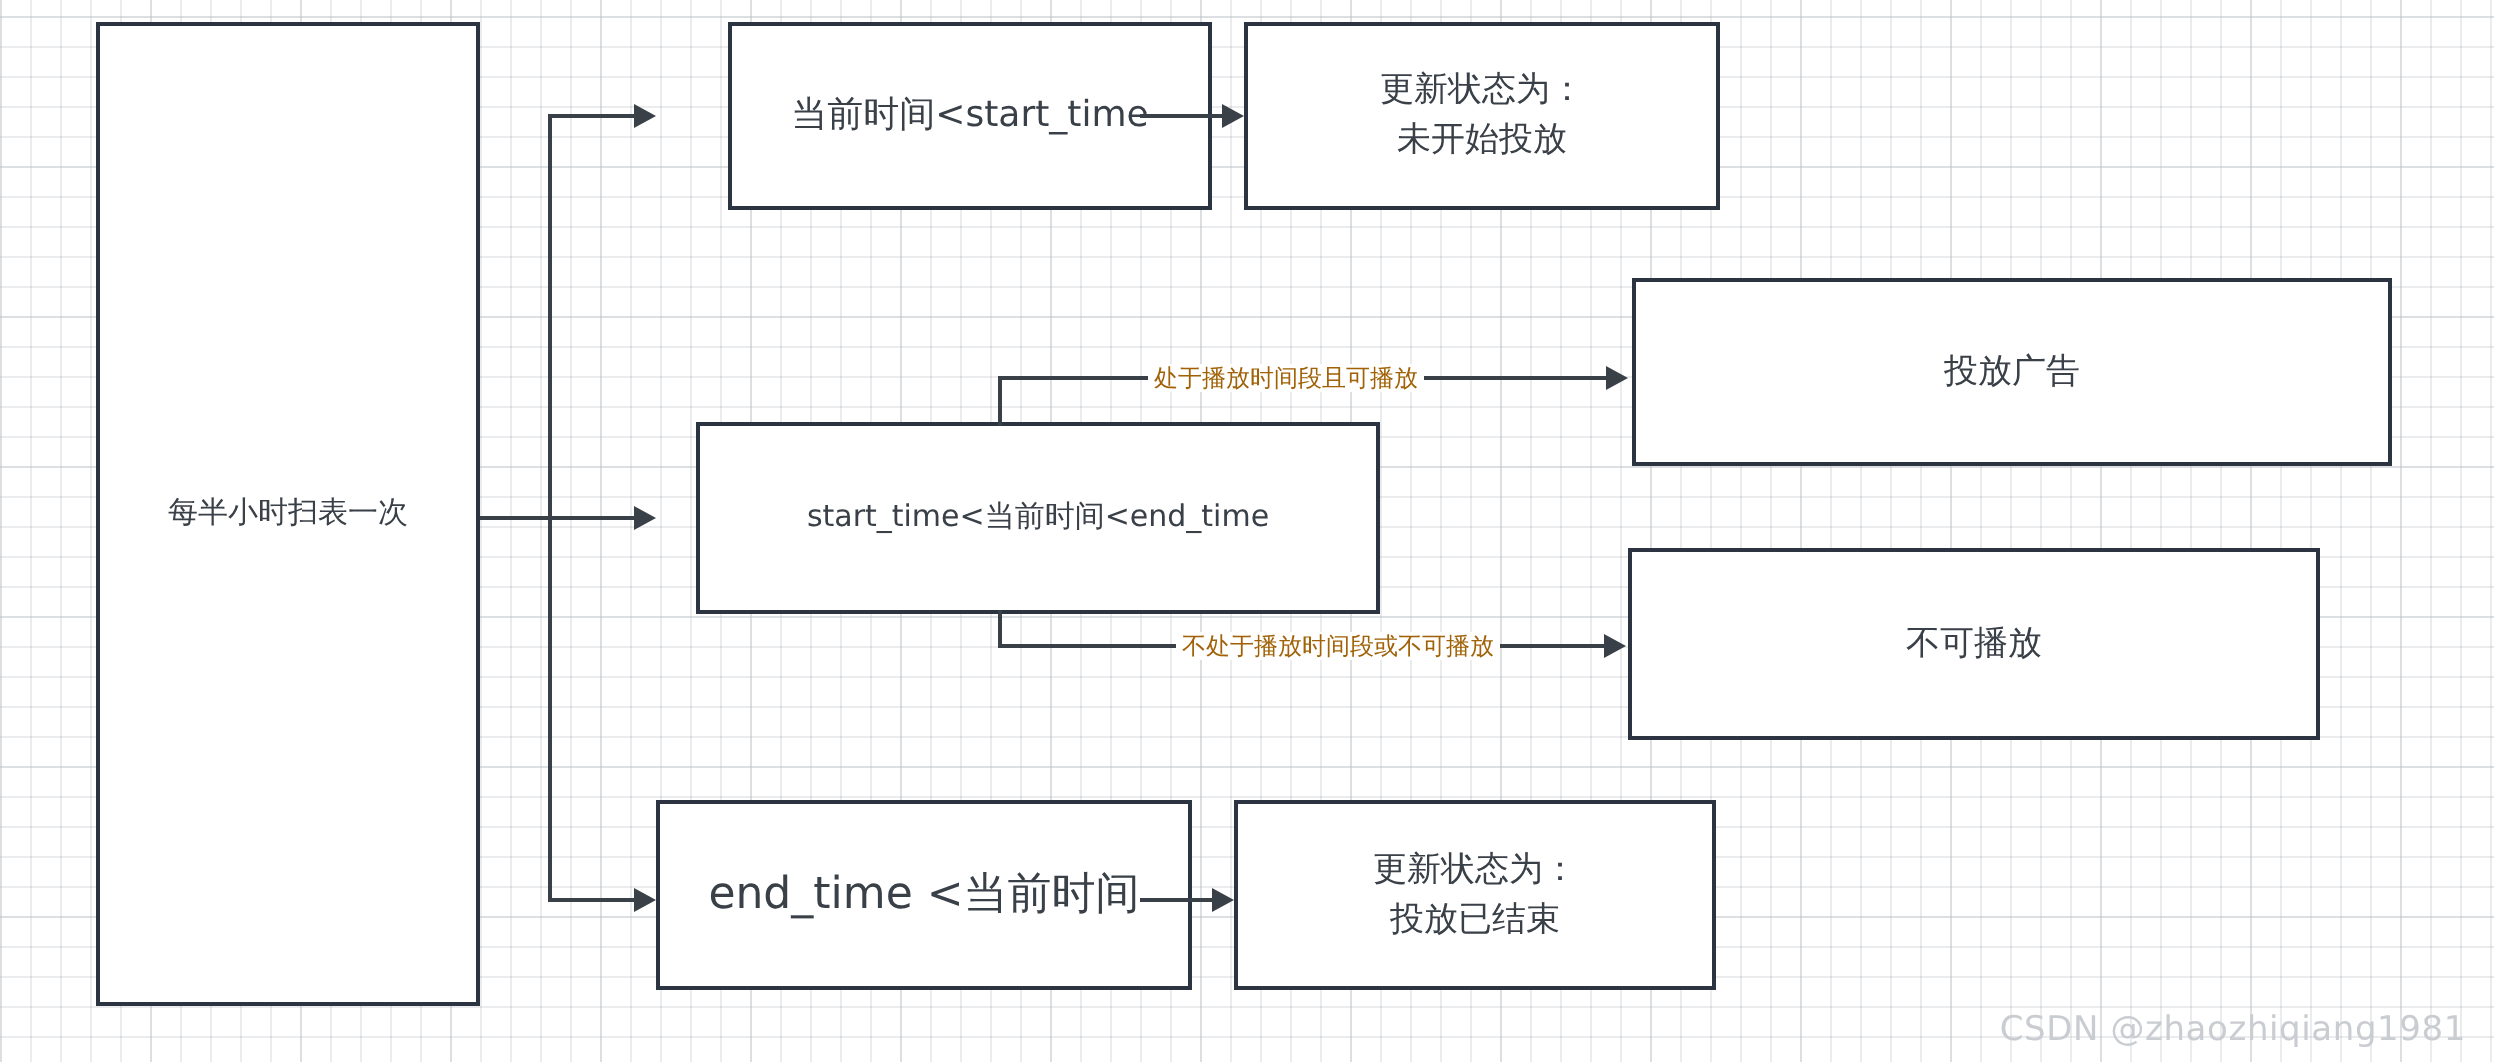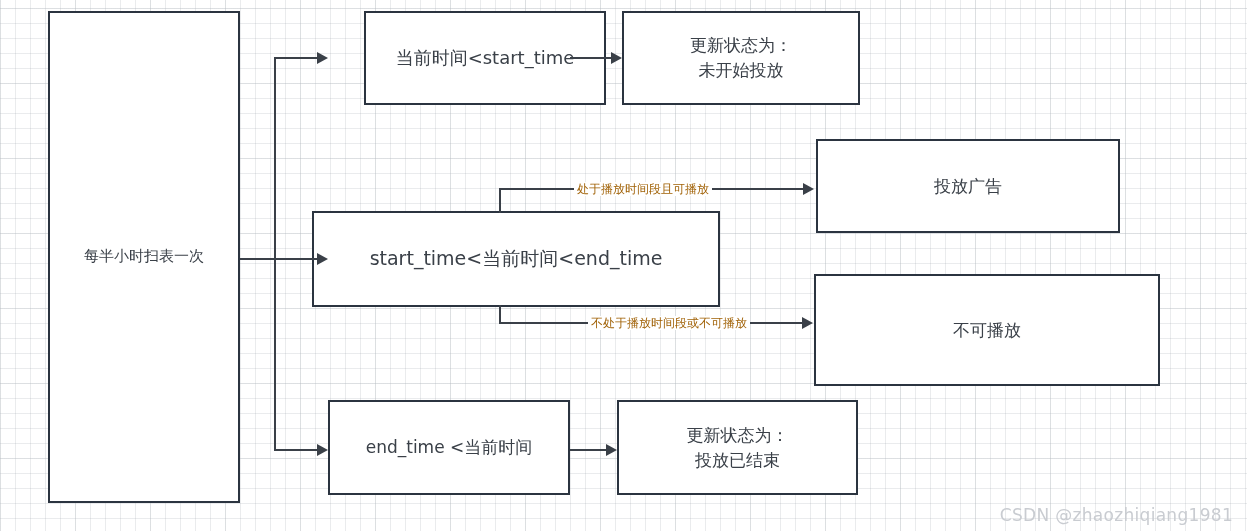--- a/index.html
+++ b/index.html
@@ -34,24 +34,24 @@
     color: #3a4048;
     line-height: 1.45;
   }
   .node .label {
     display: block;
     white-space: pre-line;
   }
   .n-start      { left: 48px;  top: 11px;  width: 192px; height: 492px; font-size: 15px; }
   .n-before     { left: 328px; top: 11px;  width: 242px; height: 94px;  font-size: 18px; margin-left: 36px; }
   .n-notstarted { left: 622px; top: 11px;  width: 238px; height: 94px;  font-size: 17px; }
-  .n-during     { left: 312px; top: 211px; width: 408px; height: 96px;  font-size: 19px; }
-  .n-serve      { left: 816px; top: 139px; width: 304px; height: 94px;  font-size: 17px; }
-  .n-noplay     { left: 814px; top: 274px; width: 346px; height: 112px;  font-size: 17px; }
-  .n-after      { left: 328px; top: 400px; width: 242px; height: 95px;  font-size: 17px; }
+  .n-during     { left: 348px; top: 211px; width: 342px; height: 96px;  font-size: 15px; }
+  .n-serve      { left: 816px; top: 139px; width: 380px; height: 94px;  font-size: 17px; }
+  .n-noplay     { left: 814px; top: 274px; width: 346px; height: 96px;  font-size: 17px; }
+  .n-after      { left: 328px; top: 400px; width: 268px; height: 95px;  font-size: 22px; }
   .n-ended      { left: 617px; top: 400px; width: 241px; height: 95px;  font-size: 17px; }
 
   .seg {
     position: absolute;
     background: #3a4048;
   }
   .seg-h { height: 2px; }
   .seg-v { width: 2px; }
 
   .arrowhead {

